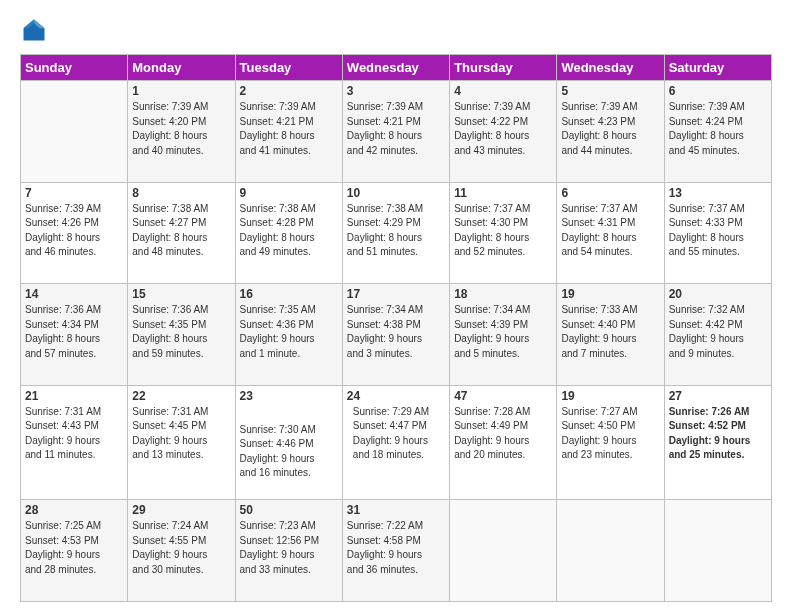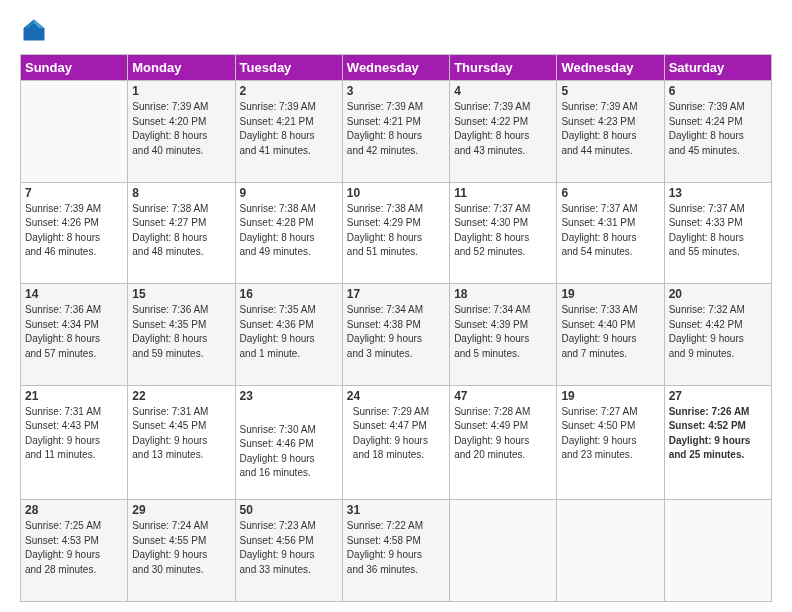--- a/index.html
+++ b/index.html
@@ -342,21 +342,21 @@
           <td>
             <span class="day-number">29</span>
             <div class="day-info" style="white-space: pre-line;">Sunrise: 7:24 AM
 Sunset: 4:55 PM
 Daylight: 9 hours
 and 30 minutes.</div>
           </td>
           <td>
             <span class="day-number">50</span>
             <div class="day-info" style="white-space: pre-line;">Sunrise: 7:23 AM
-Sunset: 4:56 PM
+Sunset: 12:56 PM
 Daylight: 9 hours
 and 33 minutes.</div>
           </td>
           <td>
             <span class="day-number">31</span>
             <div class="day-info" style="white-space: pre-line;">Sunrise: 7:22 AM
 Sunset: 4:58 PM
 Daylight: 9 hours
 and 36 minutes.</div>
           </td>

